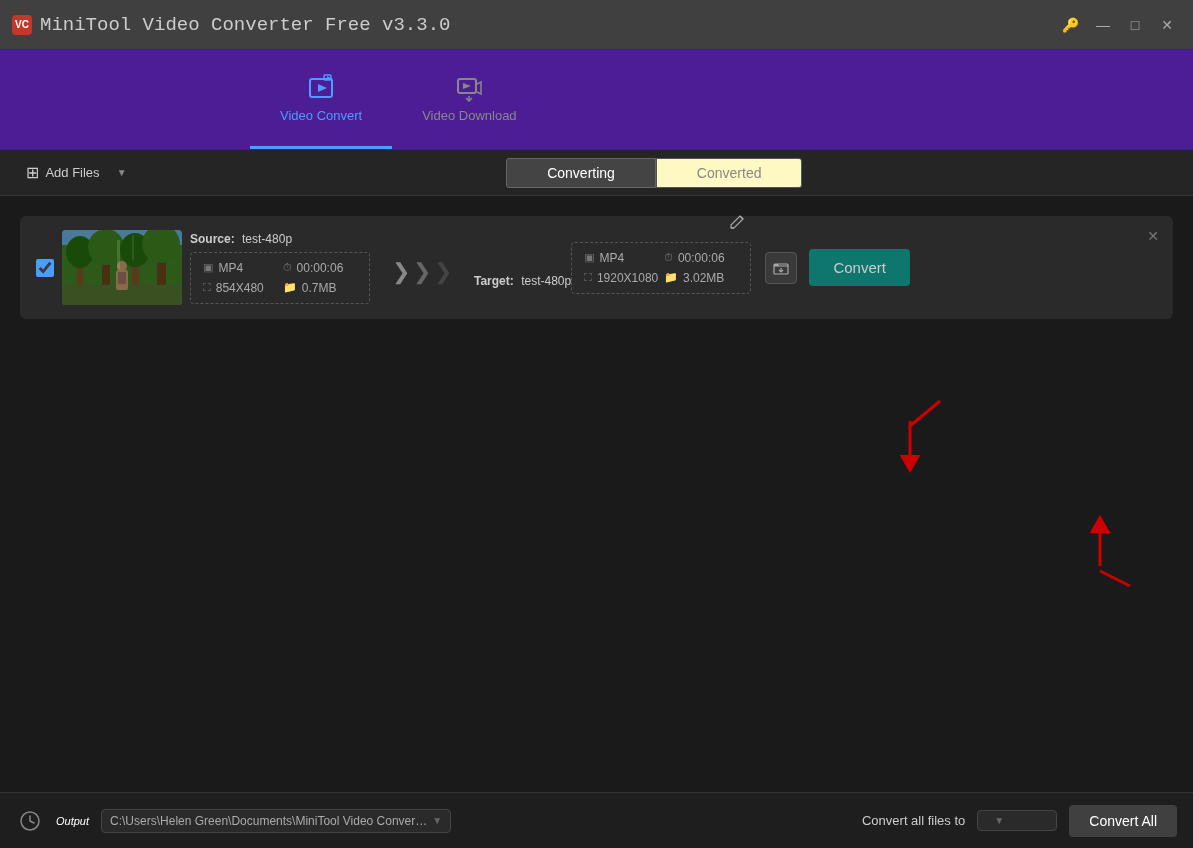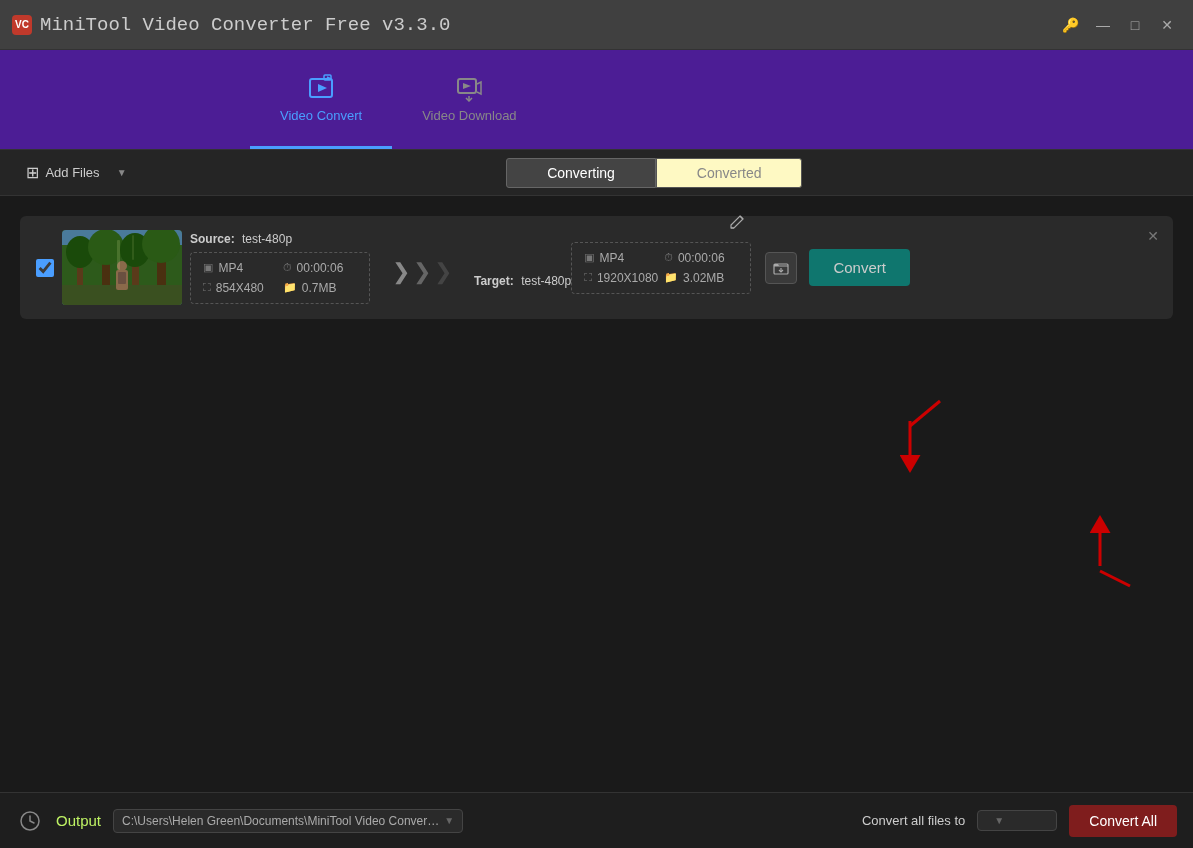--- a/index.html
+++ b/index.html
@@ -299,23 +299,24 @@
       width: 28px;
       height: 28px;
       color: #888;
       display: flex;
       align-items: center;
       justify-content: center;
       cursor: pointer;
       font-size: 18px;
     }
     .output-label {
-      font-size: 15px;
-      color: #bef264;
+      font-size: 11px;
+      color: #ffffff;
       white-space: nowrap;
+      font-style: italic;
     }
     .output-path-box {
       display: flex;
       align-items: center;
       background: #2a2a2a;
       border: 1px solid #444;
       border-radius: 4px;
       padding: 4px 8px;
       font-size: 12px;
       color: #aaa;
@@ -351,21 +352,21 @@
       color: #aaa;
       min-width: 80px;
       cursor: pointer;
     }
     .convert-all-format-arrow {
       margin-left: 6px;
       font-size: 10px;
       color: #666;
     }
     .convert-all-btn {
-      background: #7f1d1d;
+      background: #404040;
       border: none;
       border-radius: 4px;
       color: #fff;
       font-size: 14px;
       padding: 8px 20px;
       cursor: pointer;
       font-weight: 500;
       white-space: nowrap;
     }
 

